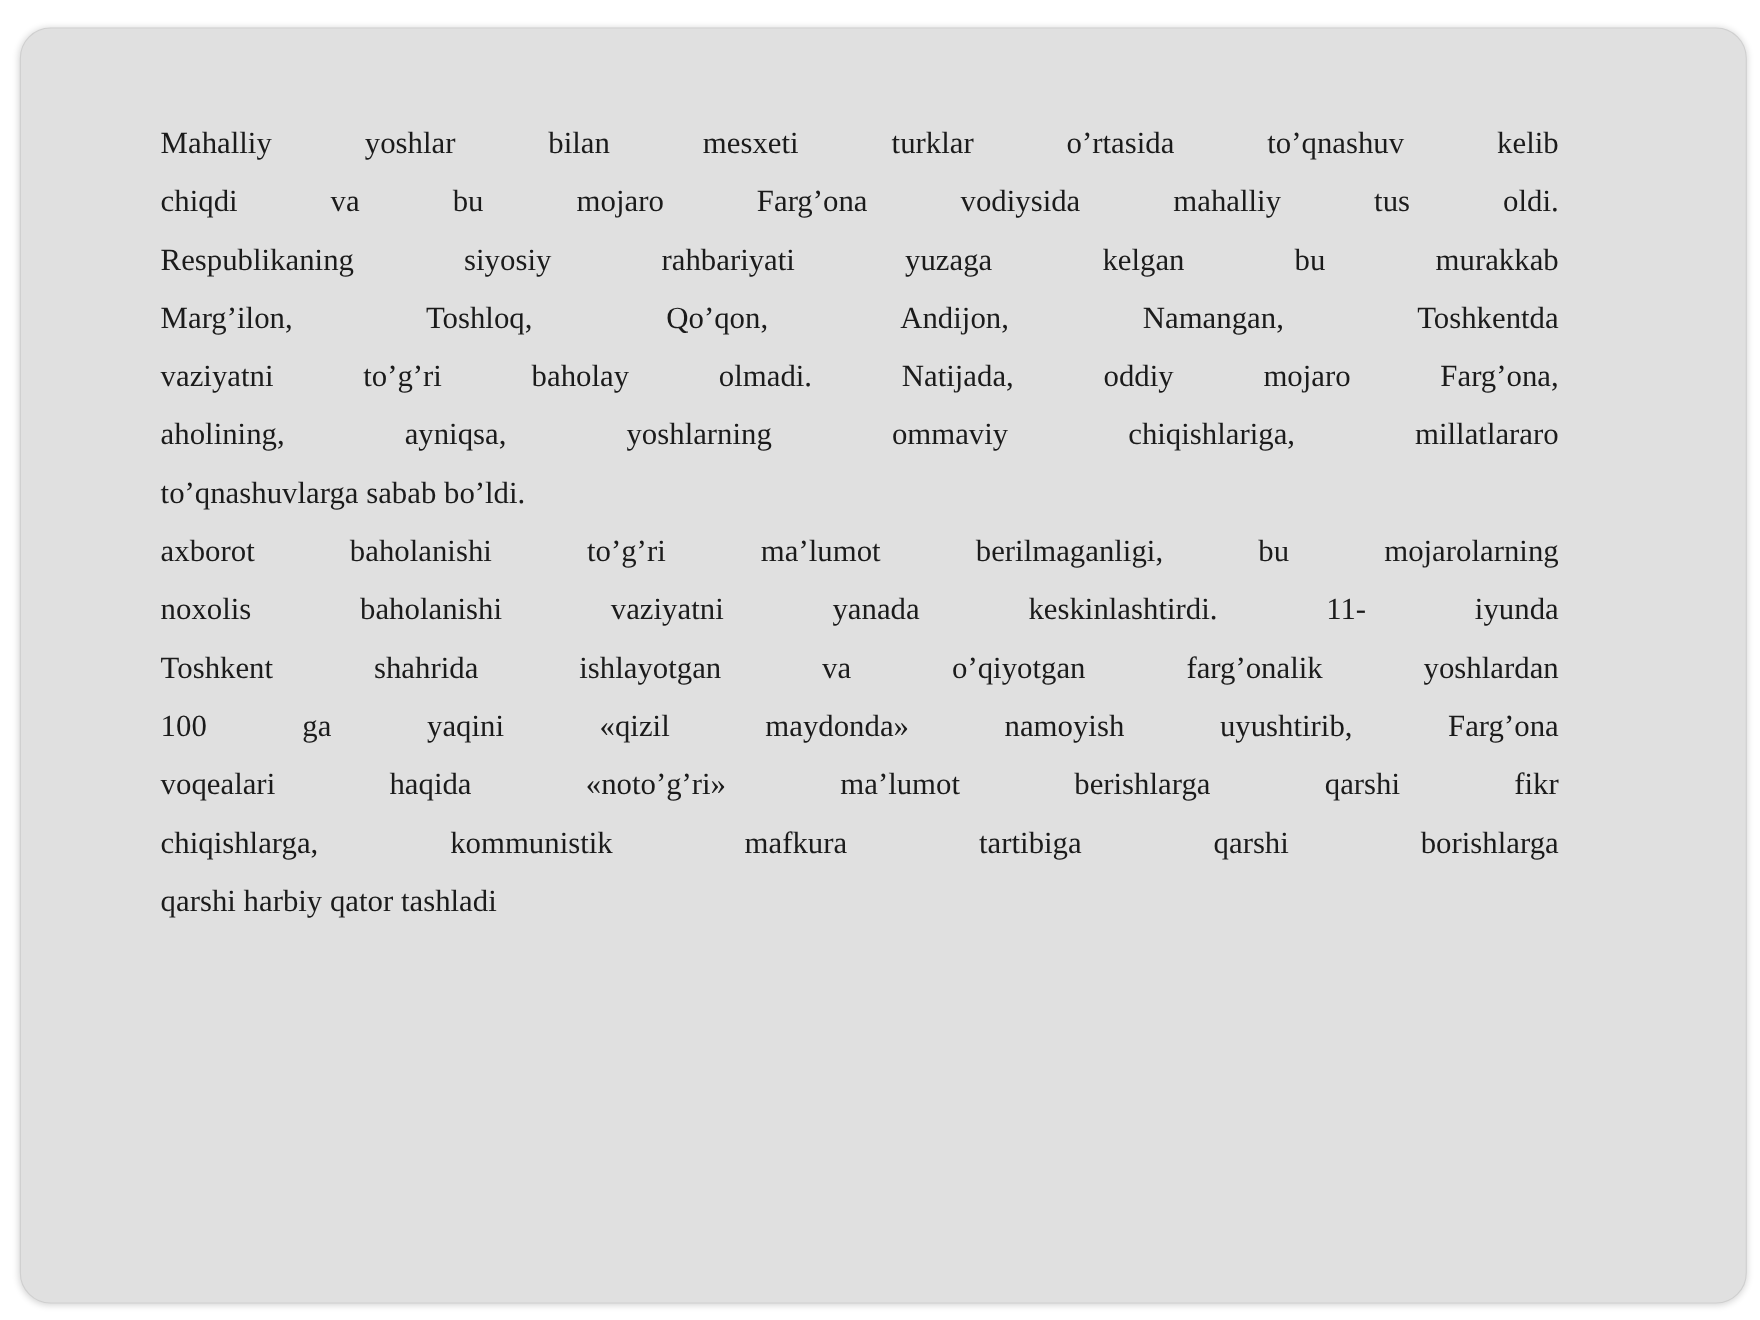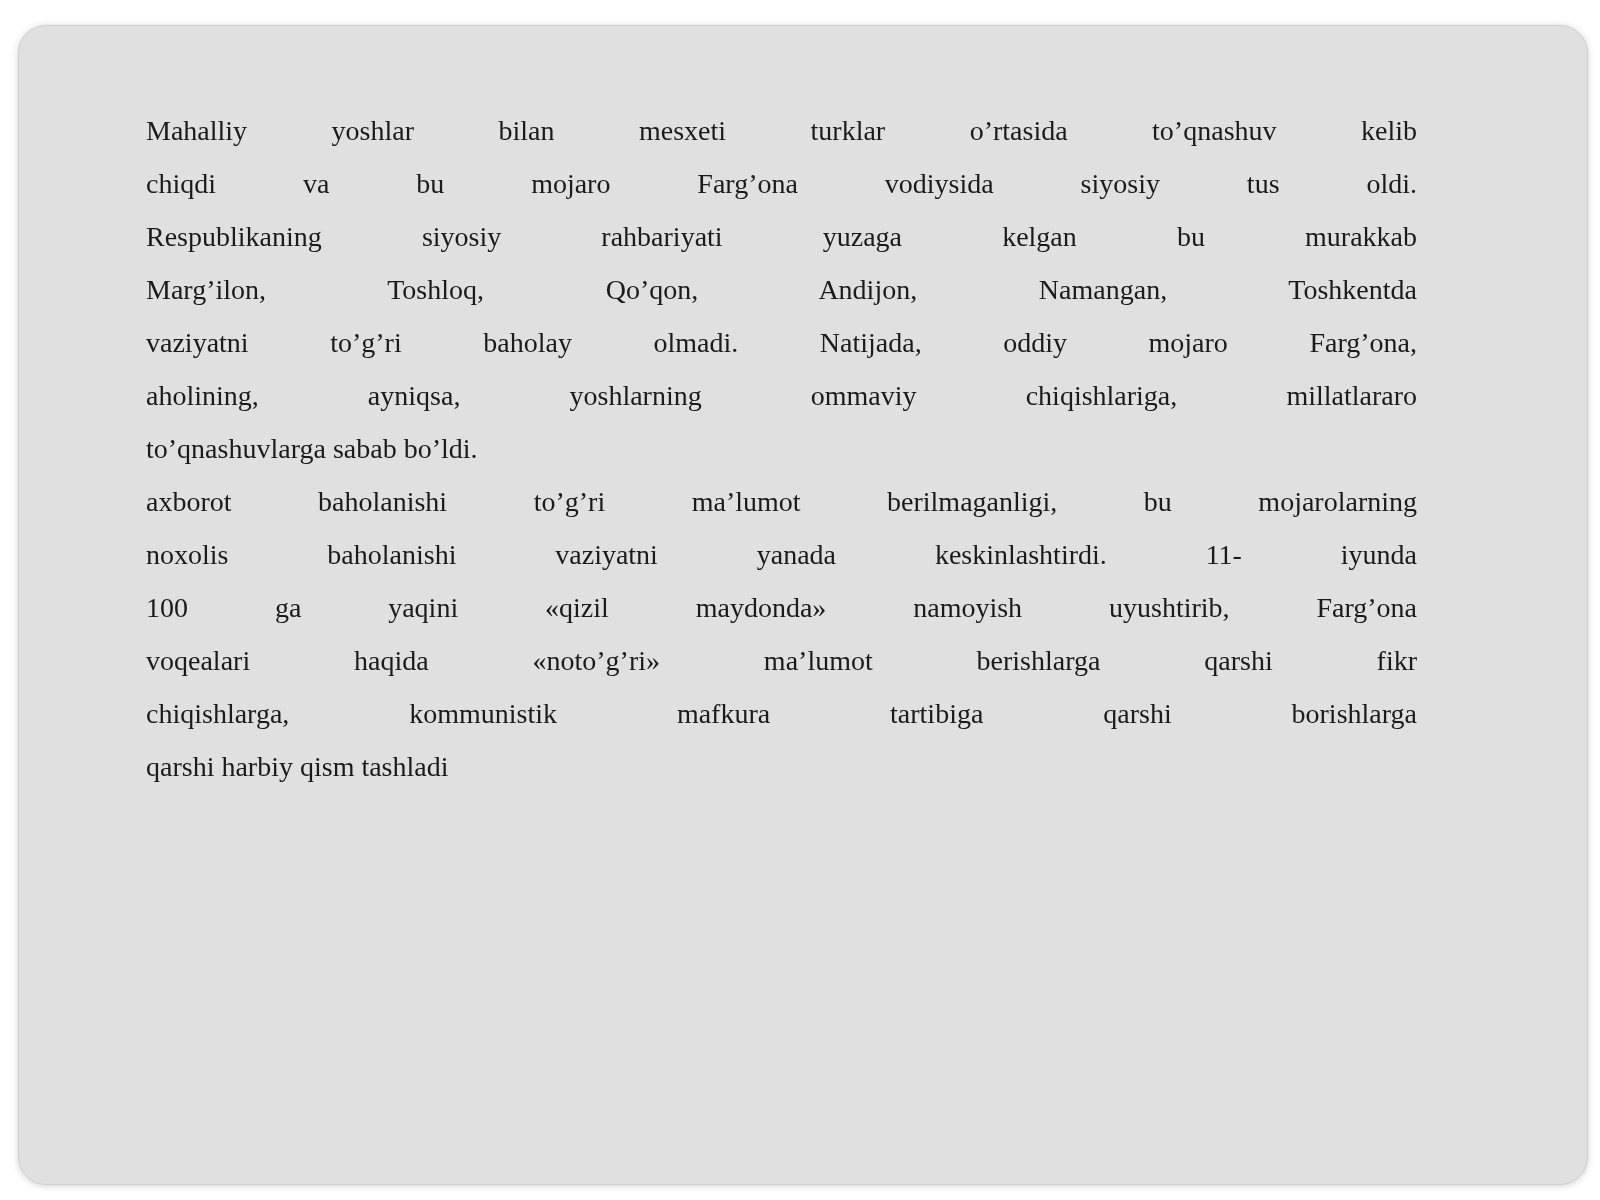--- a/index.html
+++ b/index.html
@@ -42,26 +42,27 @@
   .line.para-end {
     text-align-last: left;
   }
 </style>
 </head>
 <body>
 
 <div class="card">
   <div class="text-block">
       <div class="line">Mahalliy yoshlar bilan mesxeti turklar o’rtasida to’qnashuv kelib</div>
-      <div class="line">chiqdi va bu mojaro Farg’ona vodiysida siyosiy tus oldi.</div>
+      <div class="line">chiqdi va bu mojaro Farg’ona vodiysida mahalliy tus oldi.</div>
       <div class="line">Respublikaning siyosiy rahbariyati yuzaga kelgan bu murakkab</div>
       <div class="line">Marg’ilon, Toshloq, Qo’qon, Andijon, Namangan, Toshkentda</div>
       <div class="line">vaziyatni to’g’ri baholay olmadi. Natijada, oddiy mojaro Farg’ona,</div>
       <div class="line">aholining, ayniqsa, yoshlarning ommaviy chiqishlariga, millatlararo</div>
       <div class="line para-end">to’qnashuvlarga sabab bo’ldi.</div>
       <div class="line">axborot baholanishi to’g’ri ma’lumot berilmaganligi, bu mojarolarning</div>
       <div class="line">noxolis baholanishi vaziyatni yanada keskinlashtirdi. 11- iyunda</div>
+      <div class="line">Toshkent shahrida ishlayotgan va o’qiyotgan farg’onalik yoshlardan</div>
       <div class="line">100 ga yaqini «qizil maydonda» namoyish uyushtirib, Farg’ona</div>
       <div class="line">voqealari haqida «noto’g’ri» ma’lumot berishlarga qarshi fikr</div>
       <div class="line">chiqishlarga, kommunistik mafkura tartibiga qarshi borishlarga</div>
-      <div class="line para-end">qarshi harbiy qism tashladi</div>
+      <div class="line para-end">qarshi harbiy qator tashladi</div>
     </div>
 </div>
 
 </body></html>

